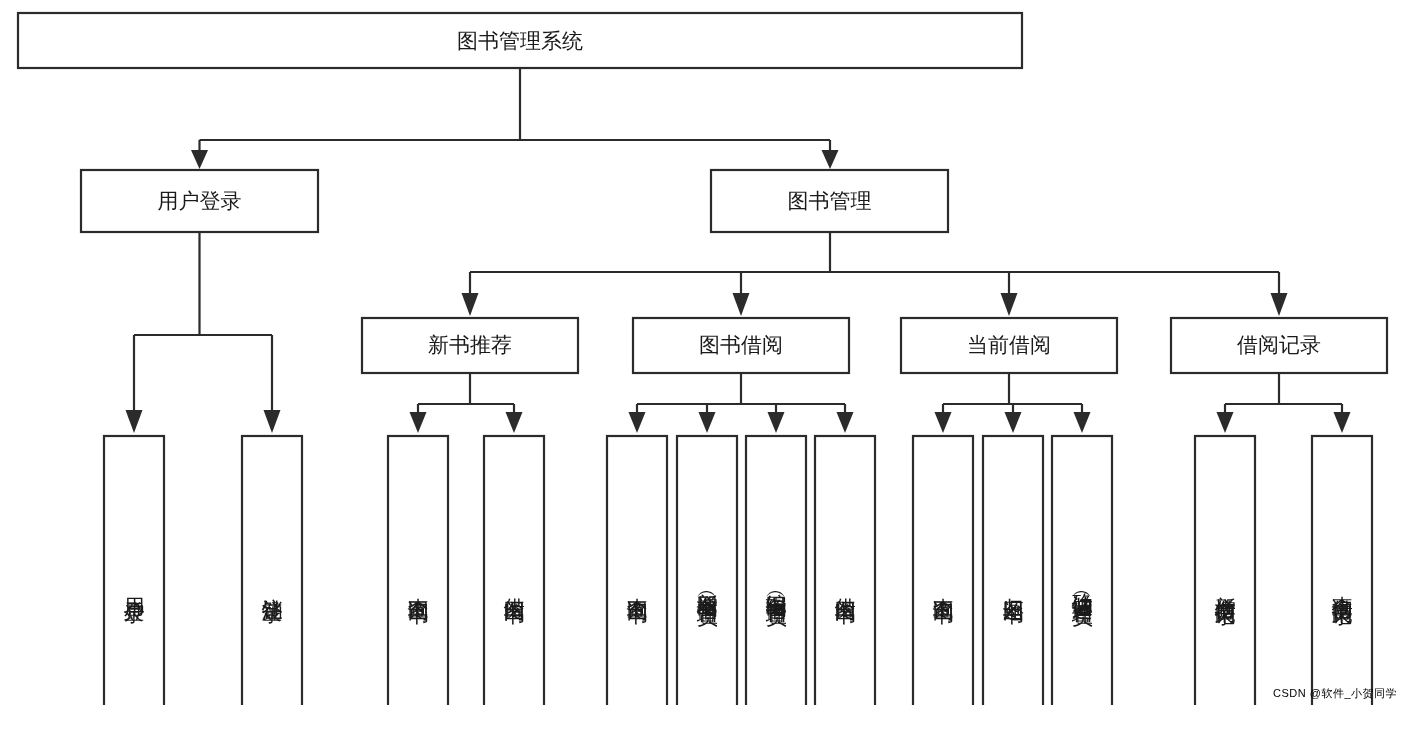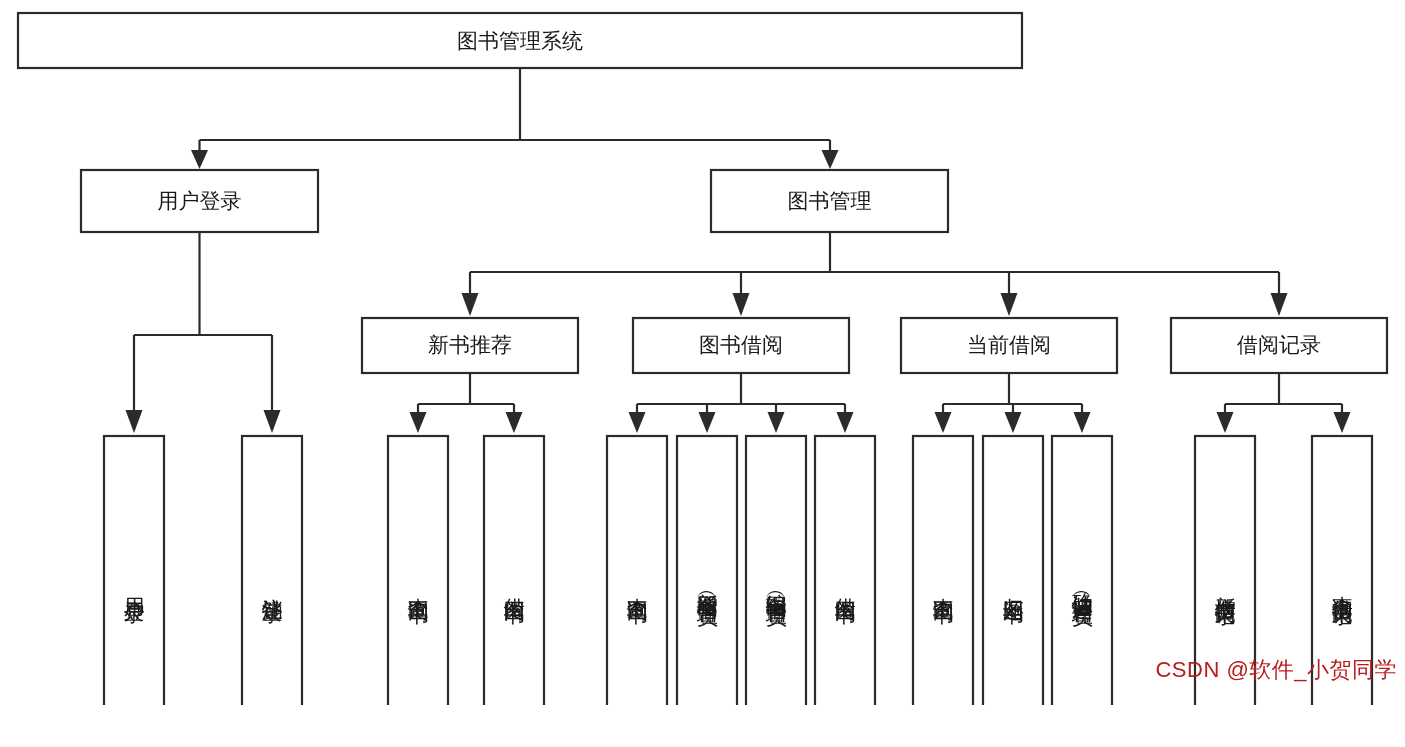--- a/index.html
+++ b/index.html
@@ -66,24 +66,24 @@
     white-space: nowrap;
     display: flex;
     align-items: center;
     justify-content: center;
     pointer-events: none;
     user-select: none;
   }
   .watermark {
     position: absolute;
     right: 8px;
-    bottom: 20px;
-    font-family: "Liberation Sans", "DejaVu Sans", sans-serif;
-    font-size: 22px;
-    color: #b91c1c;
+    bottom: 4px;
+    font-family: "Liberation Sans", "DejaVu Sans", sans-serif;
+    font-size: 11px;
+    color: #000000;
     white-space: nowrap;
     letter-spacing: 0.5px;
   }
 </style>
 </head>
 <body>
 
 <div id="stage">
 
   <svg class="diagram" viewBox="0 0 1405 747">

